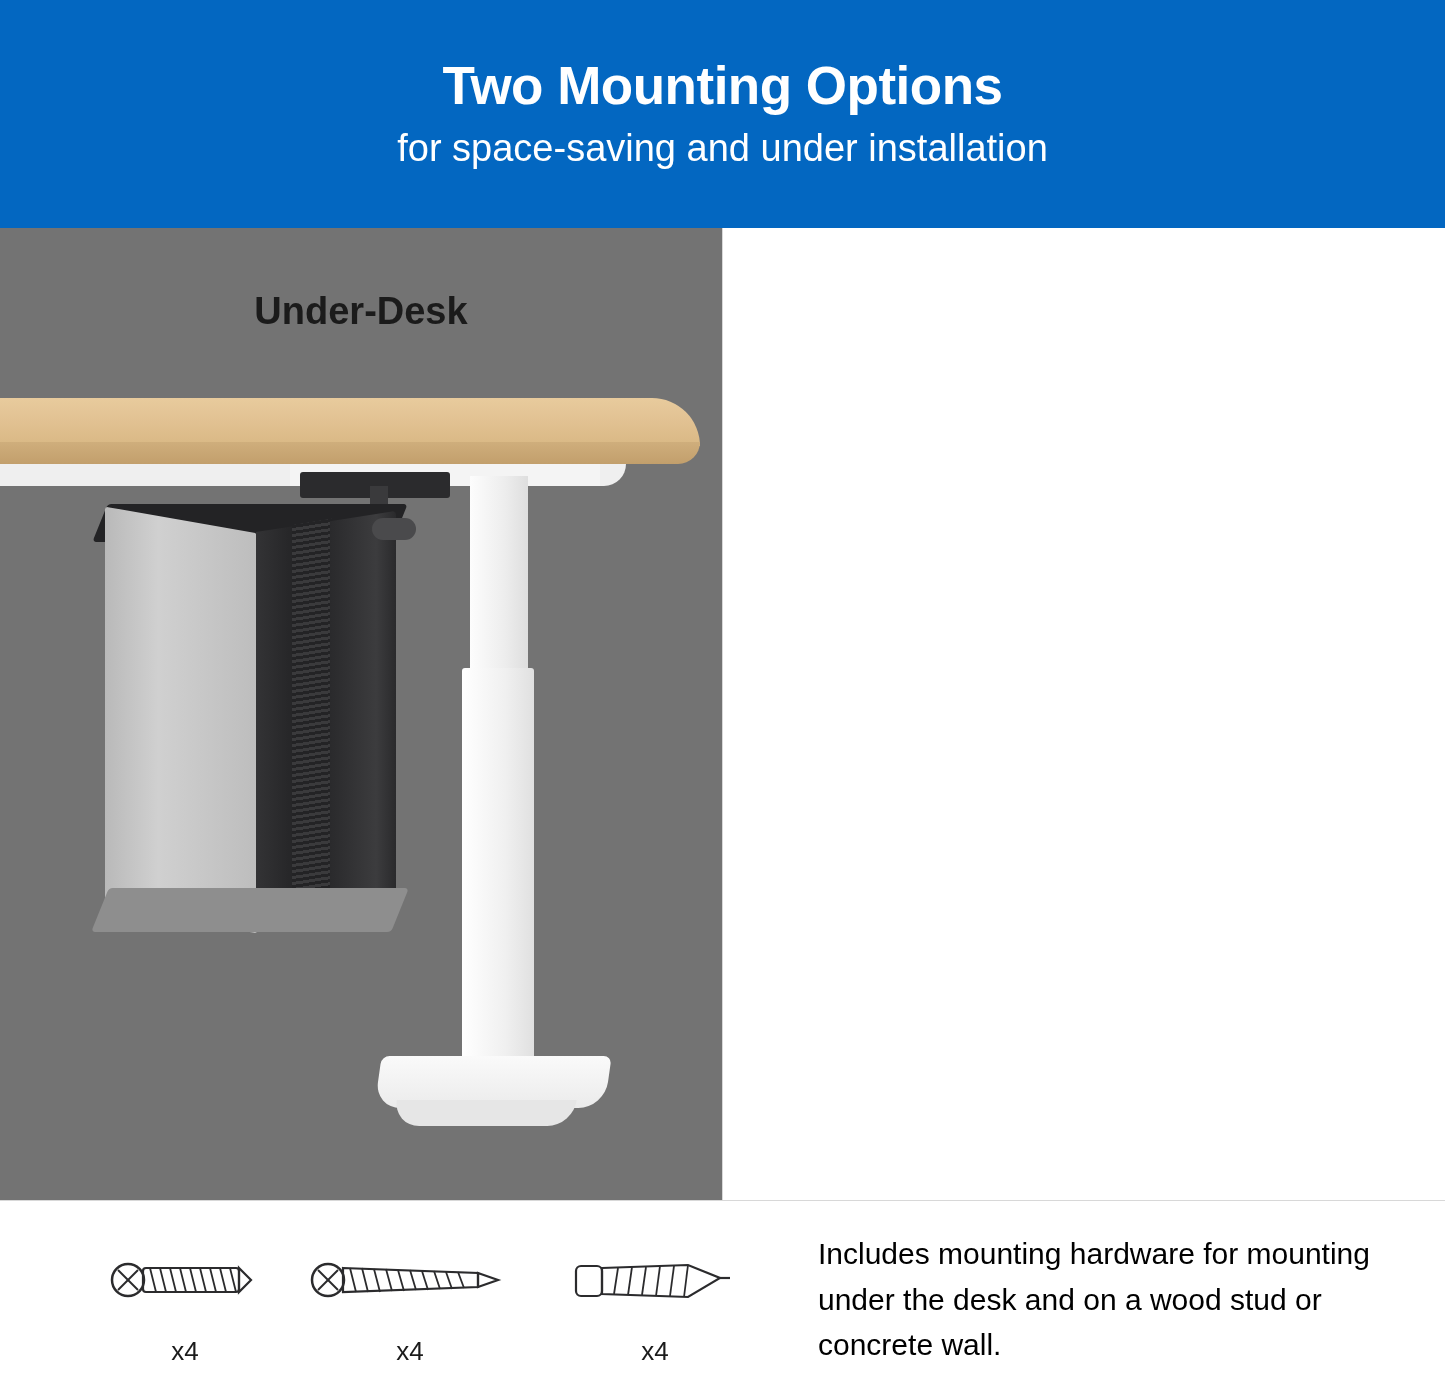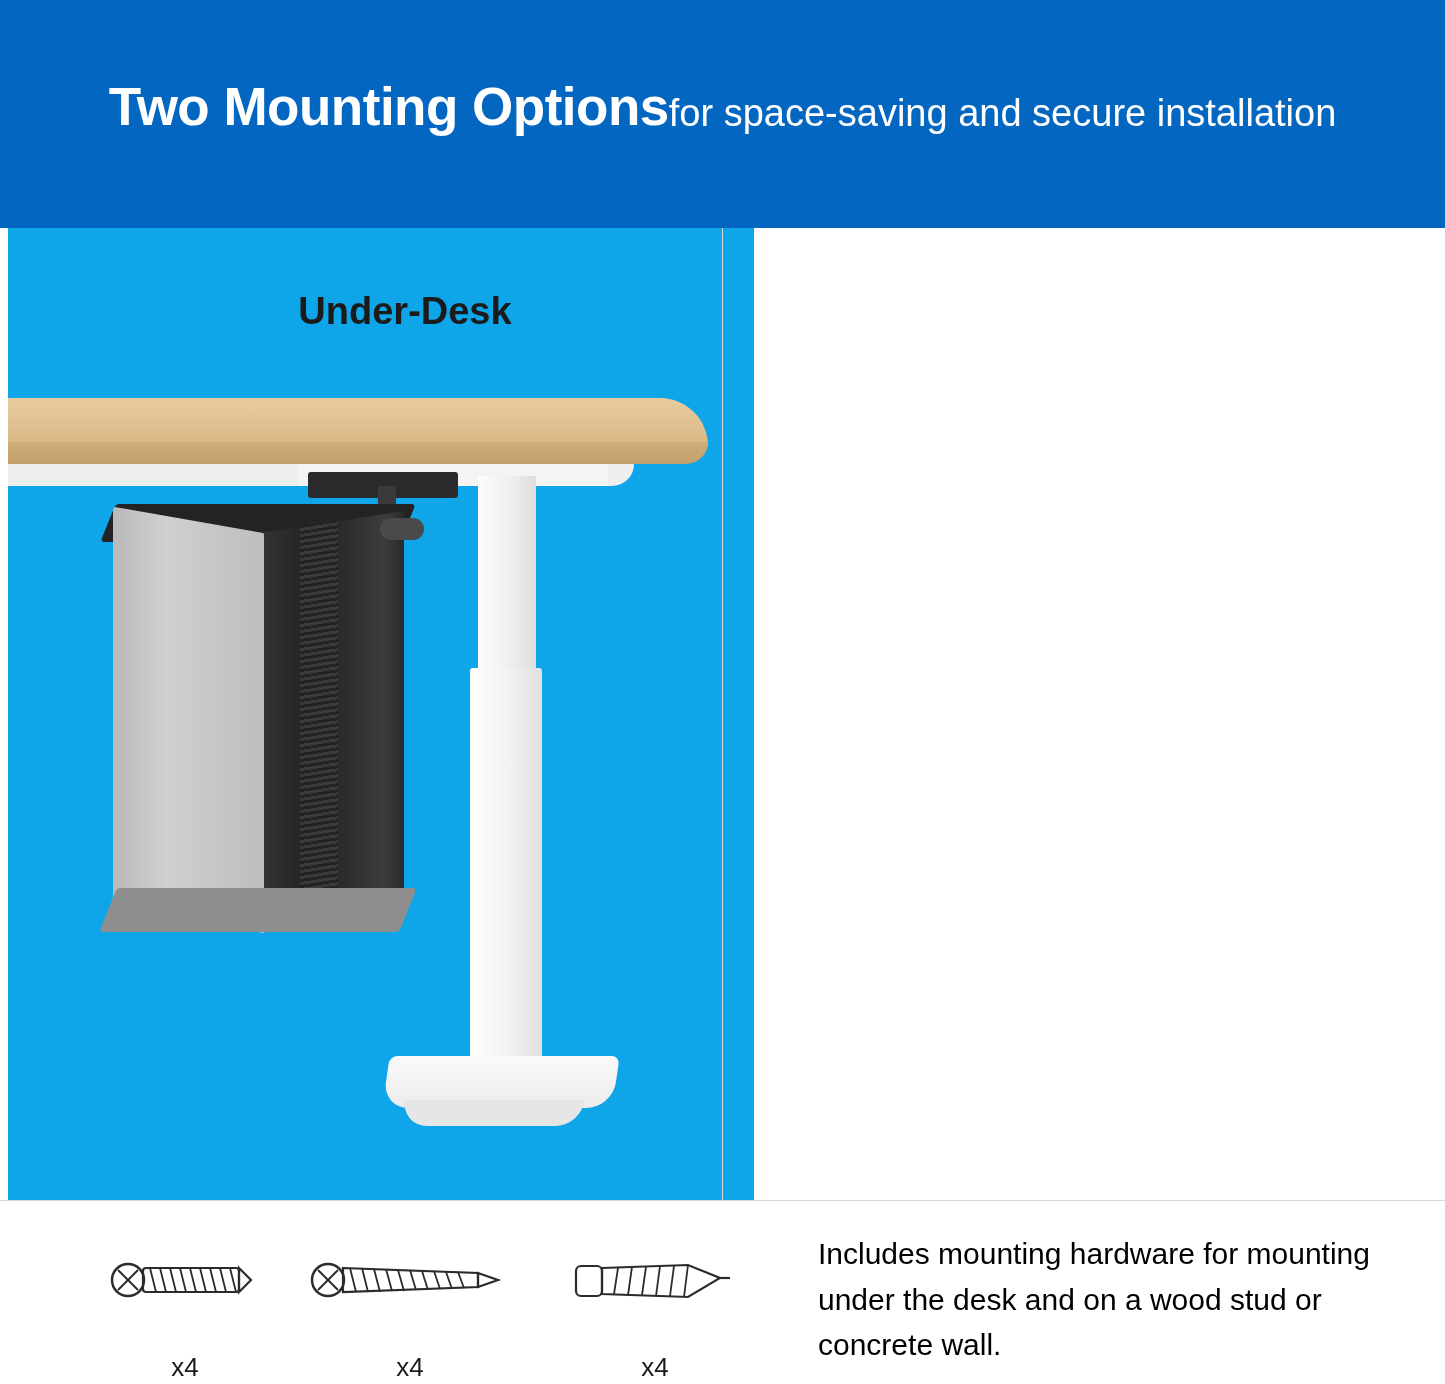--- a/index.html
+++ b/index.html
@@ -16,20 +16,21 @@
   }
 
   
   .banner {
     position: absolute;
     left: 0; top: 0;
     width: 1445px;
     height: 228px;
     background: #0367C1;
     display: flex;
+    flex-direction: column;
     align-items: center;
     justify-content: center;
     box-sizing: border-box;
   }
   .banner-title {
     color: #ffffff;
     font-size: 53px;
     font-weight: bold;
     letter-spacing: -0.5px;
     line-height: 1.05;
@@ -51,21 +52,21 @@
     left: 0; top: 228px;
     width: 1445px;
     height: 972px;
   }
   .panel {
     position: absolute;
     top: 0;
     height: 972px;
     overflow: hidden;
   }
-  .panel-left  { left: 8px;   width: 722px; background: #0ea5e9; padding-left: 24px; }
+  .panel-left  { left: 0;   width: 722px; background: #737373; }
   .panel-right { left: 723px; width: 722px; background: #f2f2f2; }
   .panel-divider {
     position: absolute;
     left: 722px; top: 0;
     width: 1px; height: 972px;
     background: #d8d8d8;
   }
   .panel-label {
     position: absolute;
     top: 62px;
@@ -114,21 +115,21 @@
   }
   .hw-art {
     height: 105px;
     display: flex;
     align-items: center;
     justify-content: center;
   }
   .hw-qty {
     font-size: 26px;
     color: #1b1b1b;
-    margin-top: 20px;
+    margin-top: 4px;
   }
   .hw-1 { left: 30px; }
   .hw-2 { left: 255px; }
   .hw-3 { left: 500px; }
 
   .bottom-text {
     position: absolute;
     left: 818px; top: 30px;
     width: 560px;
     font-size: 30px;
@@ -375,21 +376,21 @@
     background: #1d1d1f;
     border-radius: 14px 14px 4px 4px;
     transform: skewY(6deg);
   }
 </style>
 </head>
 <body>
 
 <div class="banner">
   <h1 class="banner-title">Two Mounting Options</h1>
-  <p class="banner-sub">for space-saving and secure installation</p>
+  <p class="banner-sub">for space-saving and under installation</p>
 </div>
 
 <div class="panels">
 
   <div class="panel panel-left">
     <div class="panel-label">Under-Desk</div>
 
     <div>
       <div class="desktop-top"></div>
       <div class="desktop-edge"></div>

